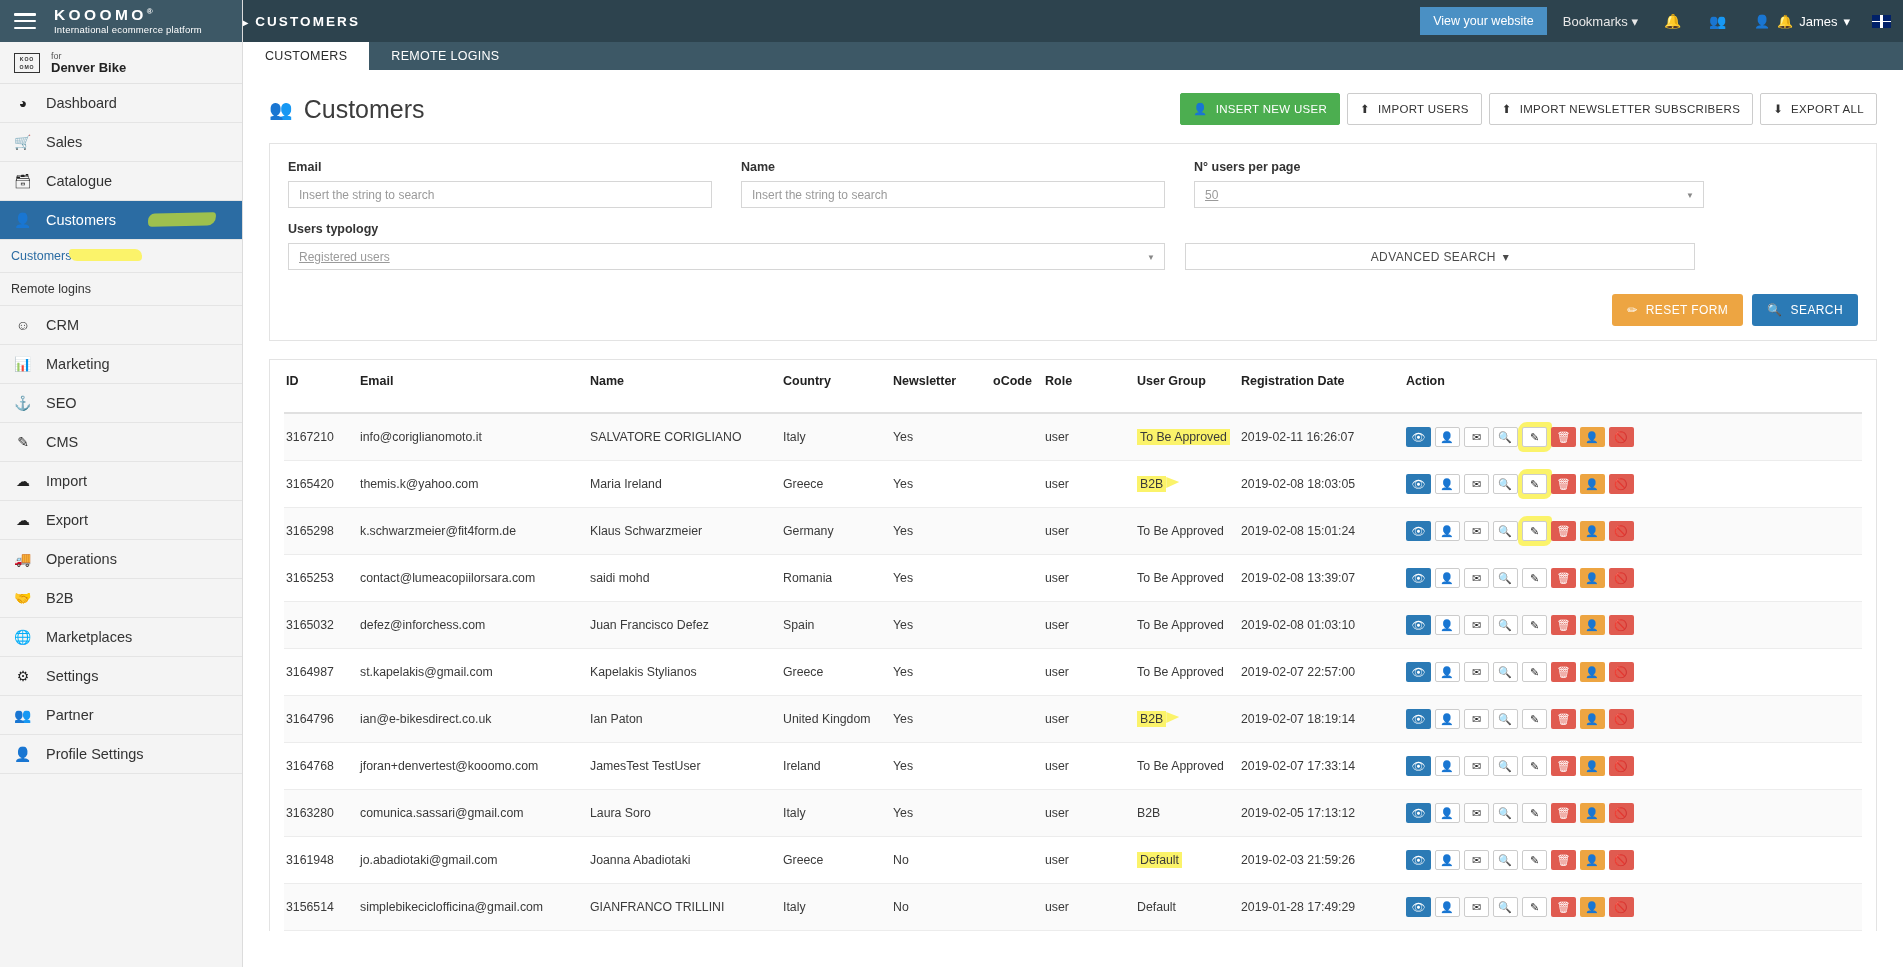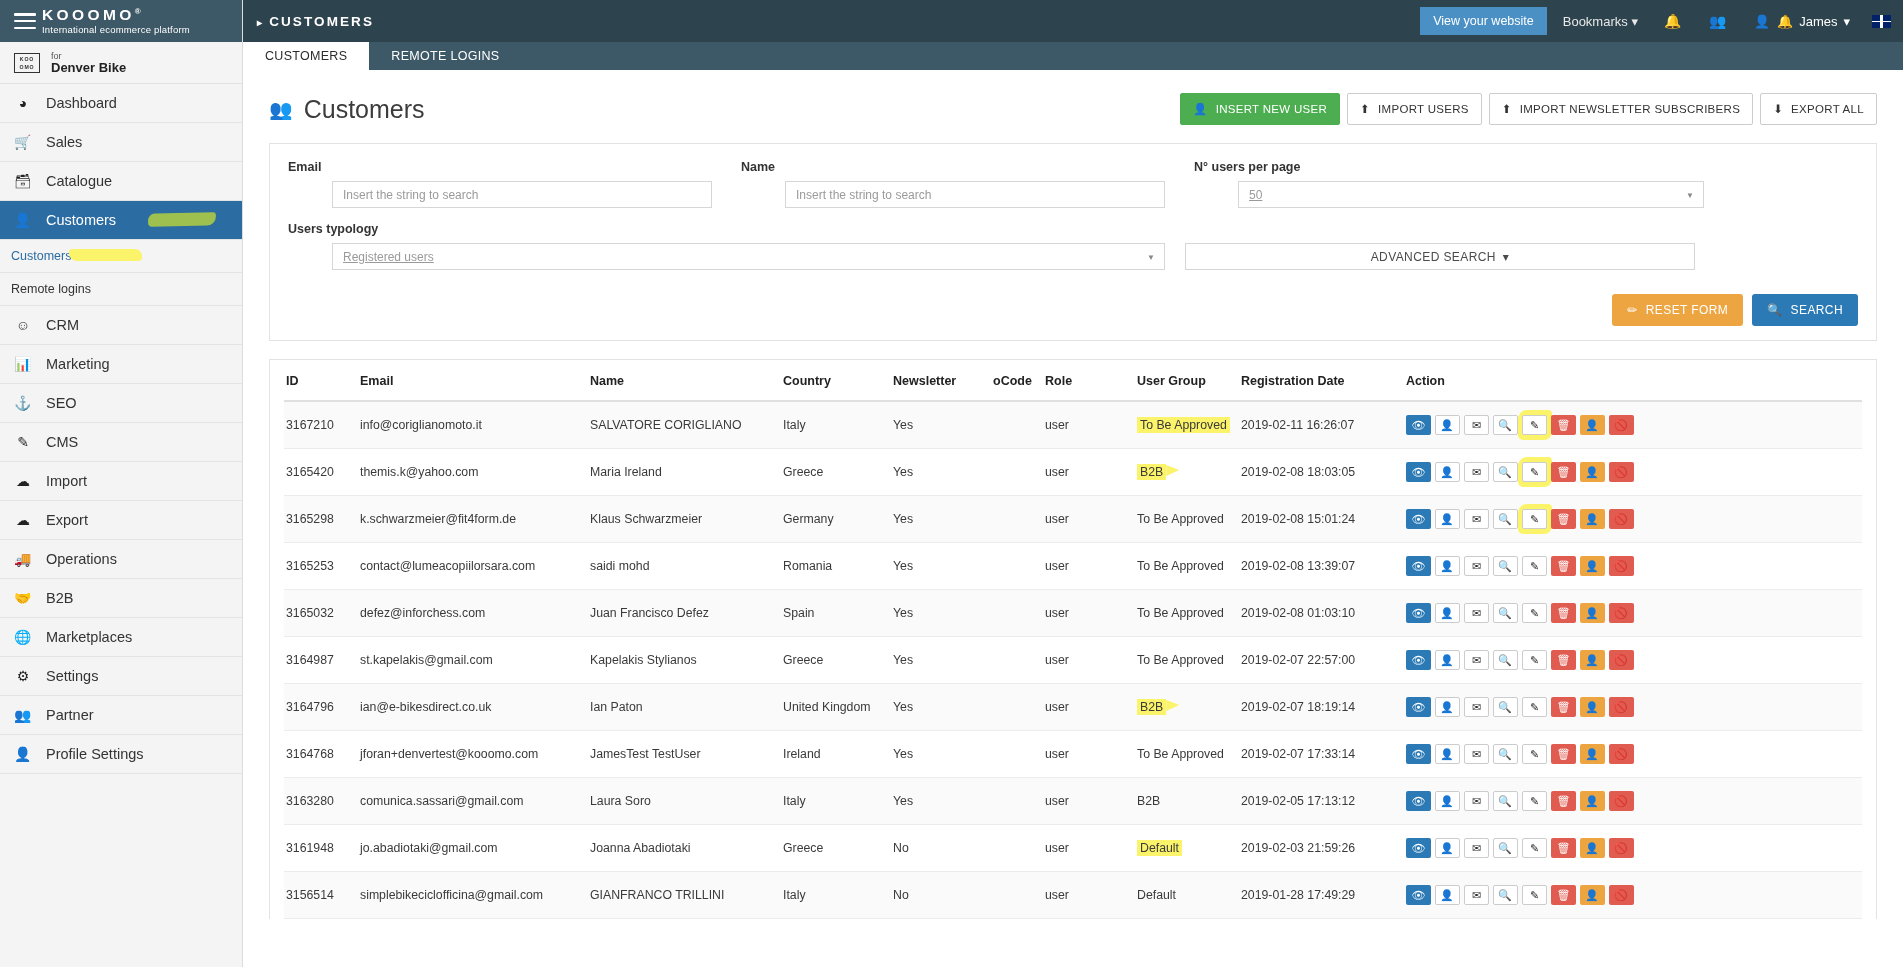--- a/index.html
+++ b/index.html
@@ -14,21 +14,21 @@
 
   
   .sidebar {
     position: absolute; left: 0; top: 0;
     width: 243px; height: 967px;
     background: #f4f4f4;
     border-right: 1px solid #dcdcdc;
   }
   .brand {
     height: 42px; background: #3d5866;
-    display: flex; align-items: center; gap: 6px;
+    display: flex; align-items: center; gap: 18px;
     padding-left: 14px; color: #fff;
   }
   .hamburger { width: 22px; height: 16px; display: flex; flex-direction: column; justify-content: space-between; cursor: pointer; }
   .hamburger i { display: block; height: 2.5px; background: #fff; border-radius: 1px; }
   .brand-text { line-height: 1.05; }
   .brand-name { font-size: 15.5px; font-weight: bold; letter-spacing: 3.4px; }
   .brand-name sup { font-size: 8px; vertical-align: super; letter-spacing: 0; }
   .brand-sub { font-size: 9.5px; letter-spacing: .2px; margin-top: 1px; }
 
   .store {
@@ -65,21 +65,21 @@
   .hl-yellow-sub {
     position: absolute; left: 69px; top: 9px; width: 73px; height: 12px;
     background: #fbf36a; border-radius: 3px 7px 4px 8px;
   }
 
   
   .topbar {
     position: absolute; left: 243px; top: 0; right: 0; height: 42px;
     background: #2d434e; display: flex; align-items: center;
   }
-  .crumb { color: #fff; font-size: 13.5px; font-weight: bold; letter-spacing: 2.1px; padding-left: 14px; }
+  .crumb { color: #fff; font-size: 13.5px; font-weight: bold; letter-spacing: 2.1px; padding-left: 0; }
   .crumb .car { font-size: 10px; margin-right: 5px; }
   .topbar-right { margin-left: auto; display: flex; align-items: center; gap: 0; padding-right: 12px; }
   .btn-view {
     background: #4a90c4; color: #fff; font-size: 12.5px;
     padding: 7px 13px; margin-right: 16px; cursor: pointer; white-space: nowrap;
   }
   .tb-link { color: #e8e8e8; font-size: 13px; margin-right: 26px; cursor: pointer; }
   .tb-ic { color: #fff; font-size: 14px; margin-right: 28px; cursor: pointer; }
   .tb-user { display: flex; align-items: center; gap: 6px; color: #fff; font-size: 13px; cursor: pointer; margin-right: 22px; }
   .bell-red { color: #e05b4c; font-size: 13px; }
@@ -125,21 +125,20 @@
     margin: 18px 26px 0 26px; border: 1px solid #e3e3e3; background: #fff;
     padding: 16px 18px 14px 18px;
   }
   .grid3 { display: flex; gap: 29px; }
   .fld { display: flex; flex-direction: column; }
   .fld label { font-size: 12.5px; font-weight: bold; color: #333; margin-bottom: 7px; }
   .inp {
     height: 27px; border: 1px solid #d6d6d6; background: #fff;
     font-size: 12px; color: #9a9a9a; padding: 0 10px; display: flex; align-items: center;
     font-family: "Liberation Sans", sans-serif;
-    margin-left: 44px;
   }
   .sel { position: relative; text-decoration: underline; }
   .sel .car { position: absolute; right: 9px; top: 50%; transform: translateY(-50%); font-size: 8px; color: #888; }
   .row2 { display: flex; gap: 20px; margin-top: 14px; }
   .adv {
     height: 27px; border: 1px solid #d6d6d6; background: #fff; display: flex;
     align-items: center; justify-content: center; gap: 7px;
     font-size: 12px; color: #4a4a4a; cursor: pointer; letter-spacing: .4px;
   }
   .panel-foot { display: flex; justify-content: flex-end; gap: 9px; margin-top: 24px; }
@@ -149,21 +148,21 @@
   }
   .pbtn.orange { background: #eda542; }
   .pbtn.blue { background: #2b7ab5; }
 
   
   .tablewrap { margin: 18px 26px 0 26px; border: 1px solid #e3e3e3; border-bottom: none; padding: 14px 14px 0 14px; }
   .found { font-size: 12.5px; color: #333; margin: 2px 0 24px 2px; }
   table { width: 100%; border-collapse: collapse; }
   thead th {
     text-align: left; font-size: 12.5px; font-weight: bold; color: #222;
-    padding: 0 0 12px 0; border-bottom: 2px solid #e0e0e0; white-space: nowrap;
+    padding: 0 0 24px 0; border-bottom: 2px solid #e0e0e0; white-space: nowrap;
   }
   tbody td { font-size: 12.3px; color: #3a3a3a; padding: 13px 0; border-bottom: 1px solid #ececec; white-space: nowrap; }
   tbody tr:nth-child(odd) { background: #fafafa; }
   .c-id    { width: 76px; padding-left: 2px; }
   .c-email { width: 230px; }
   .c-name  { width: 193px; }
   .c-ctry  { width: 110px; }
   .c-news  { width: 100px; }
   .c-ocode { width: 52px; }
   .c-role  { width: 92px; }

